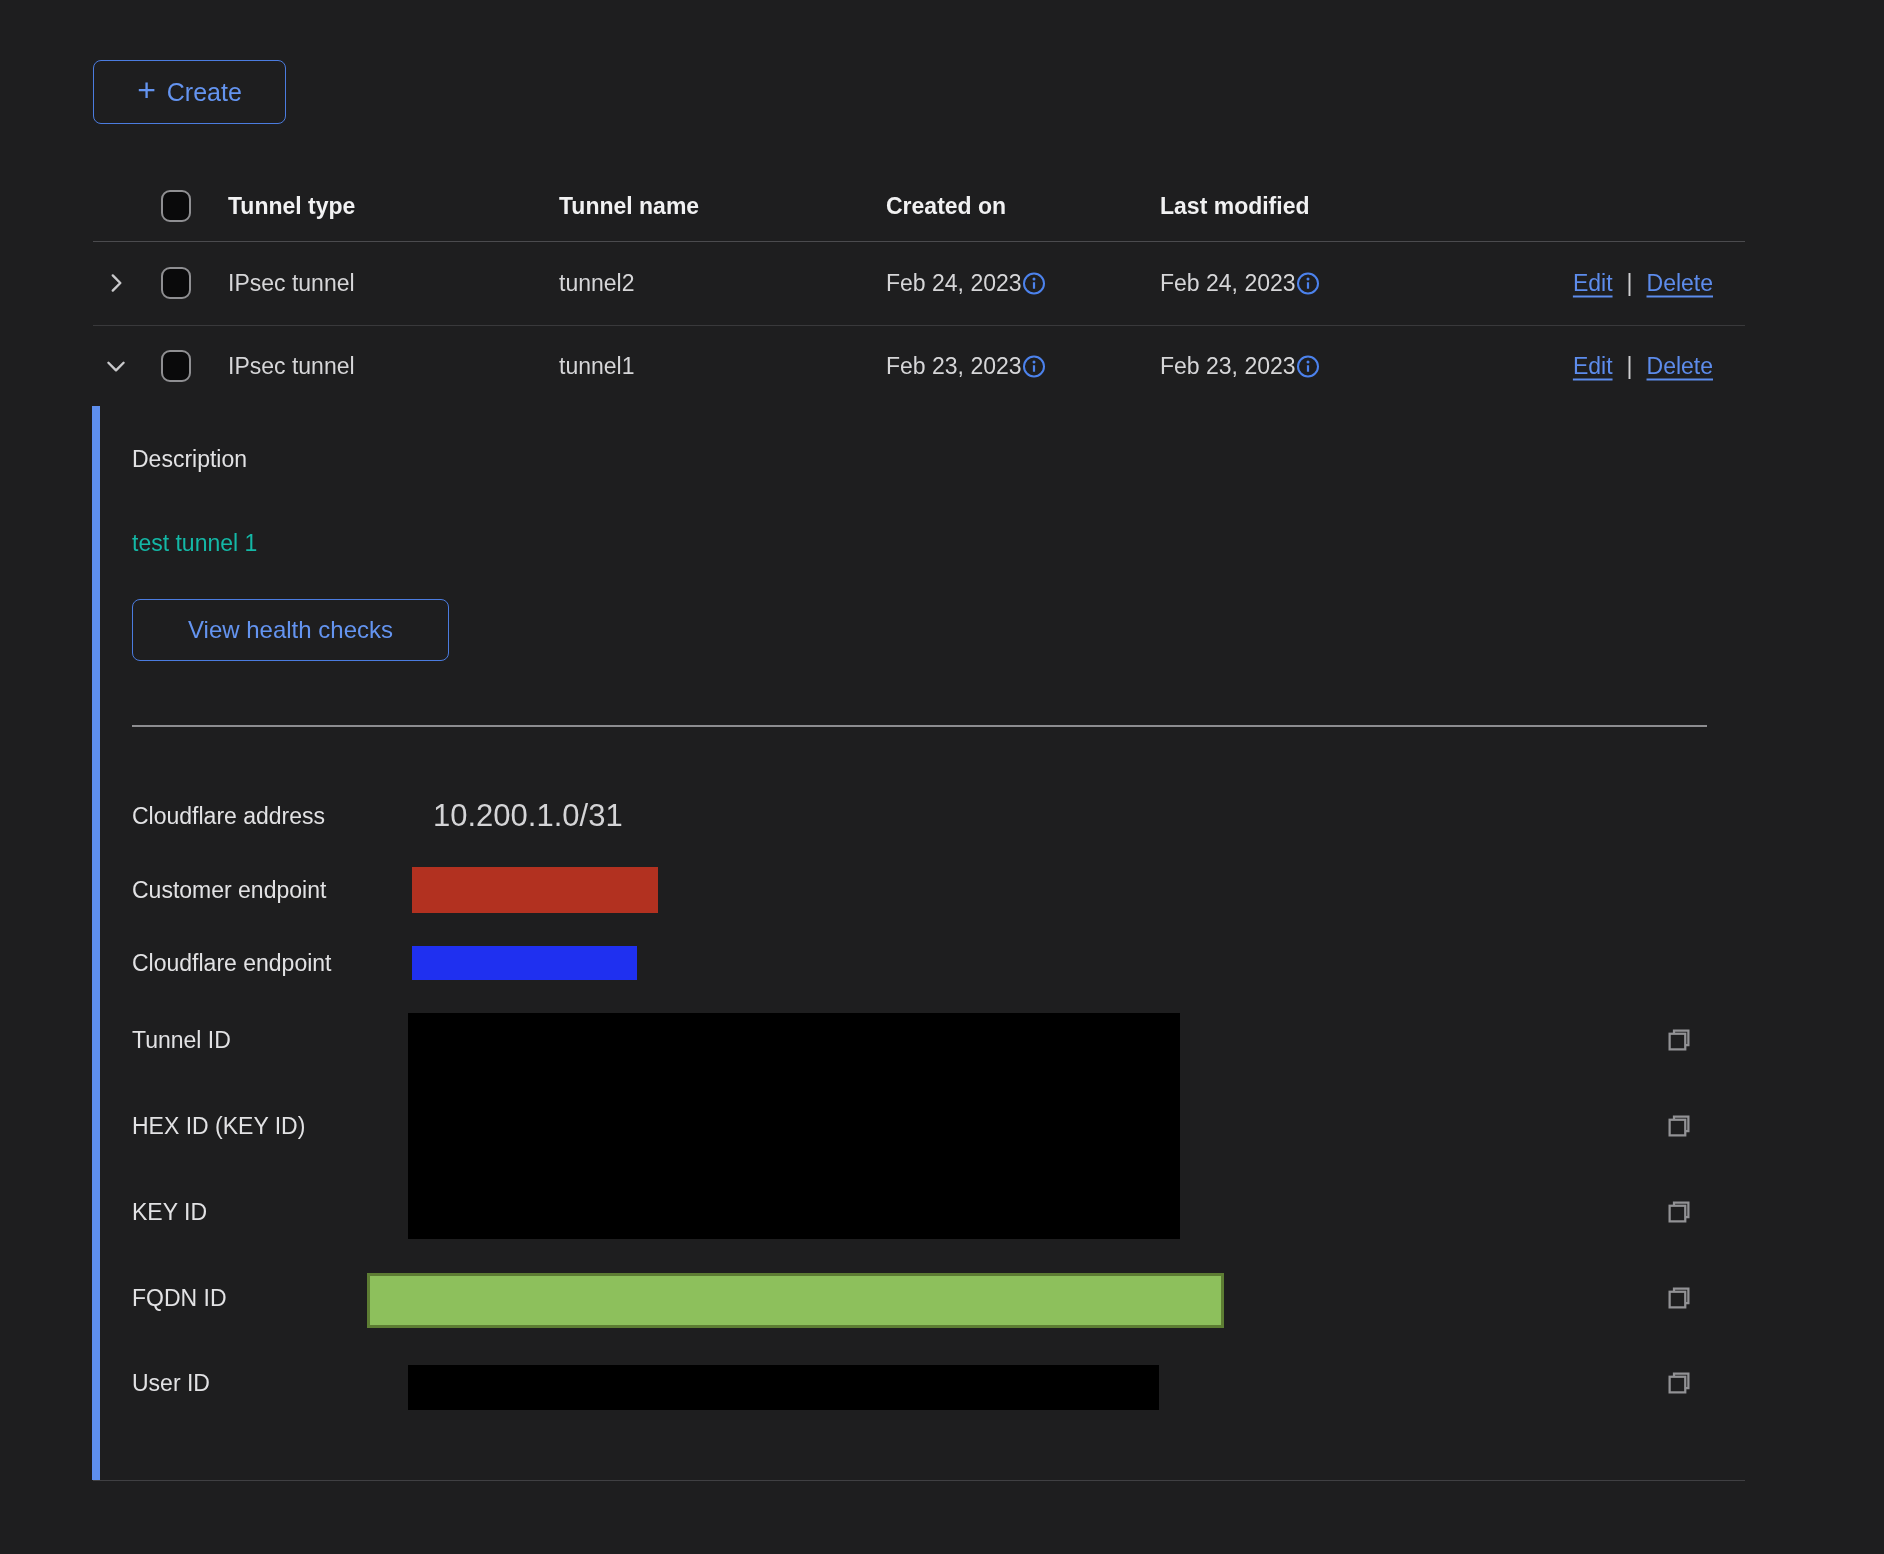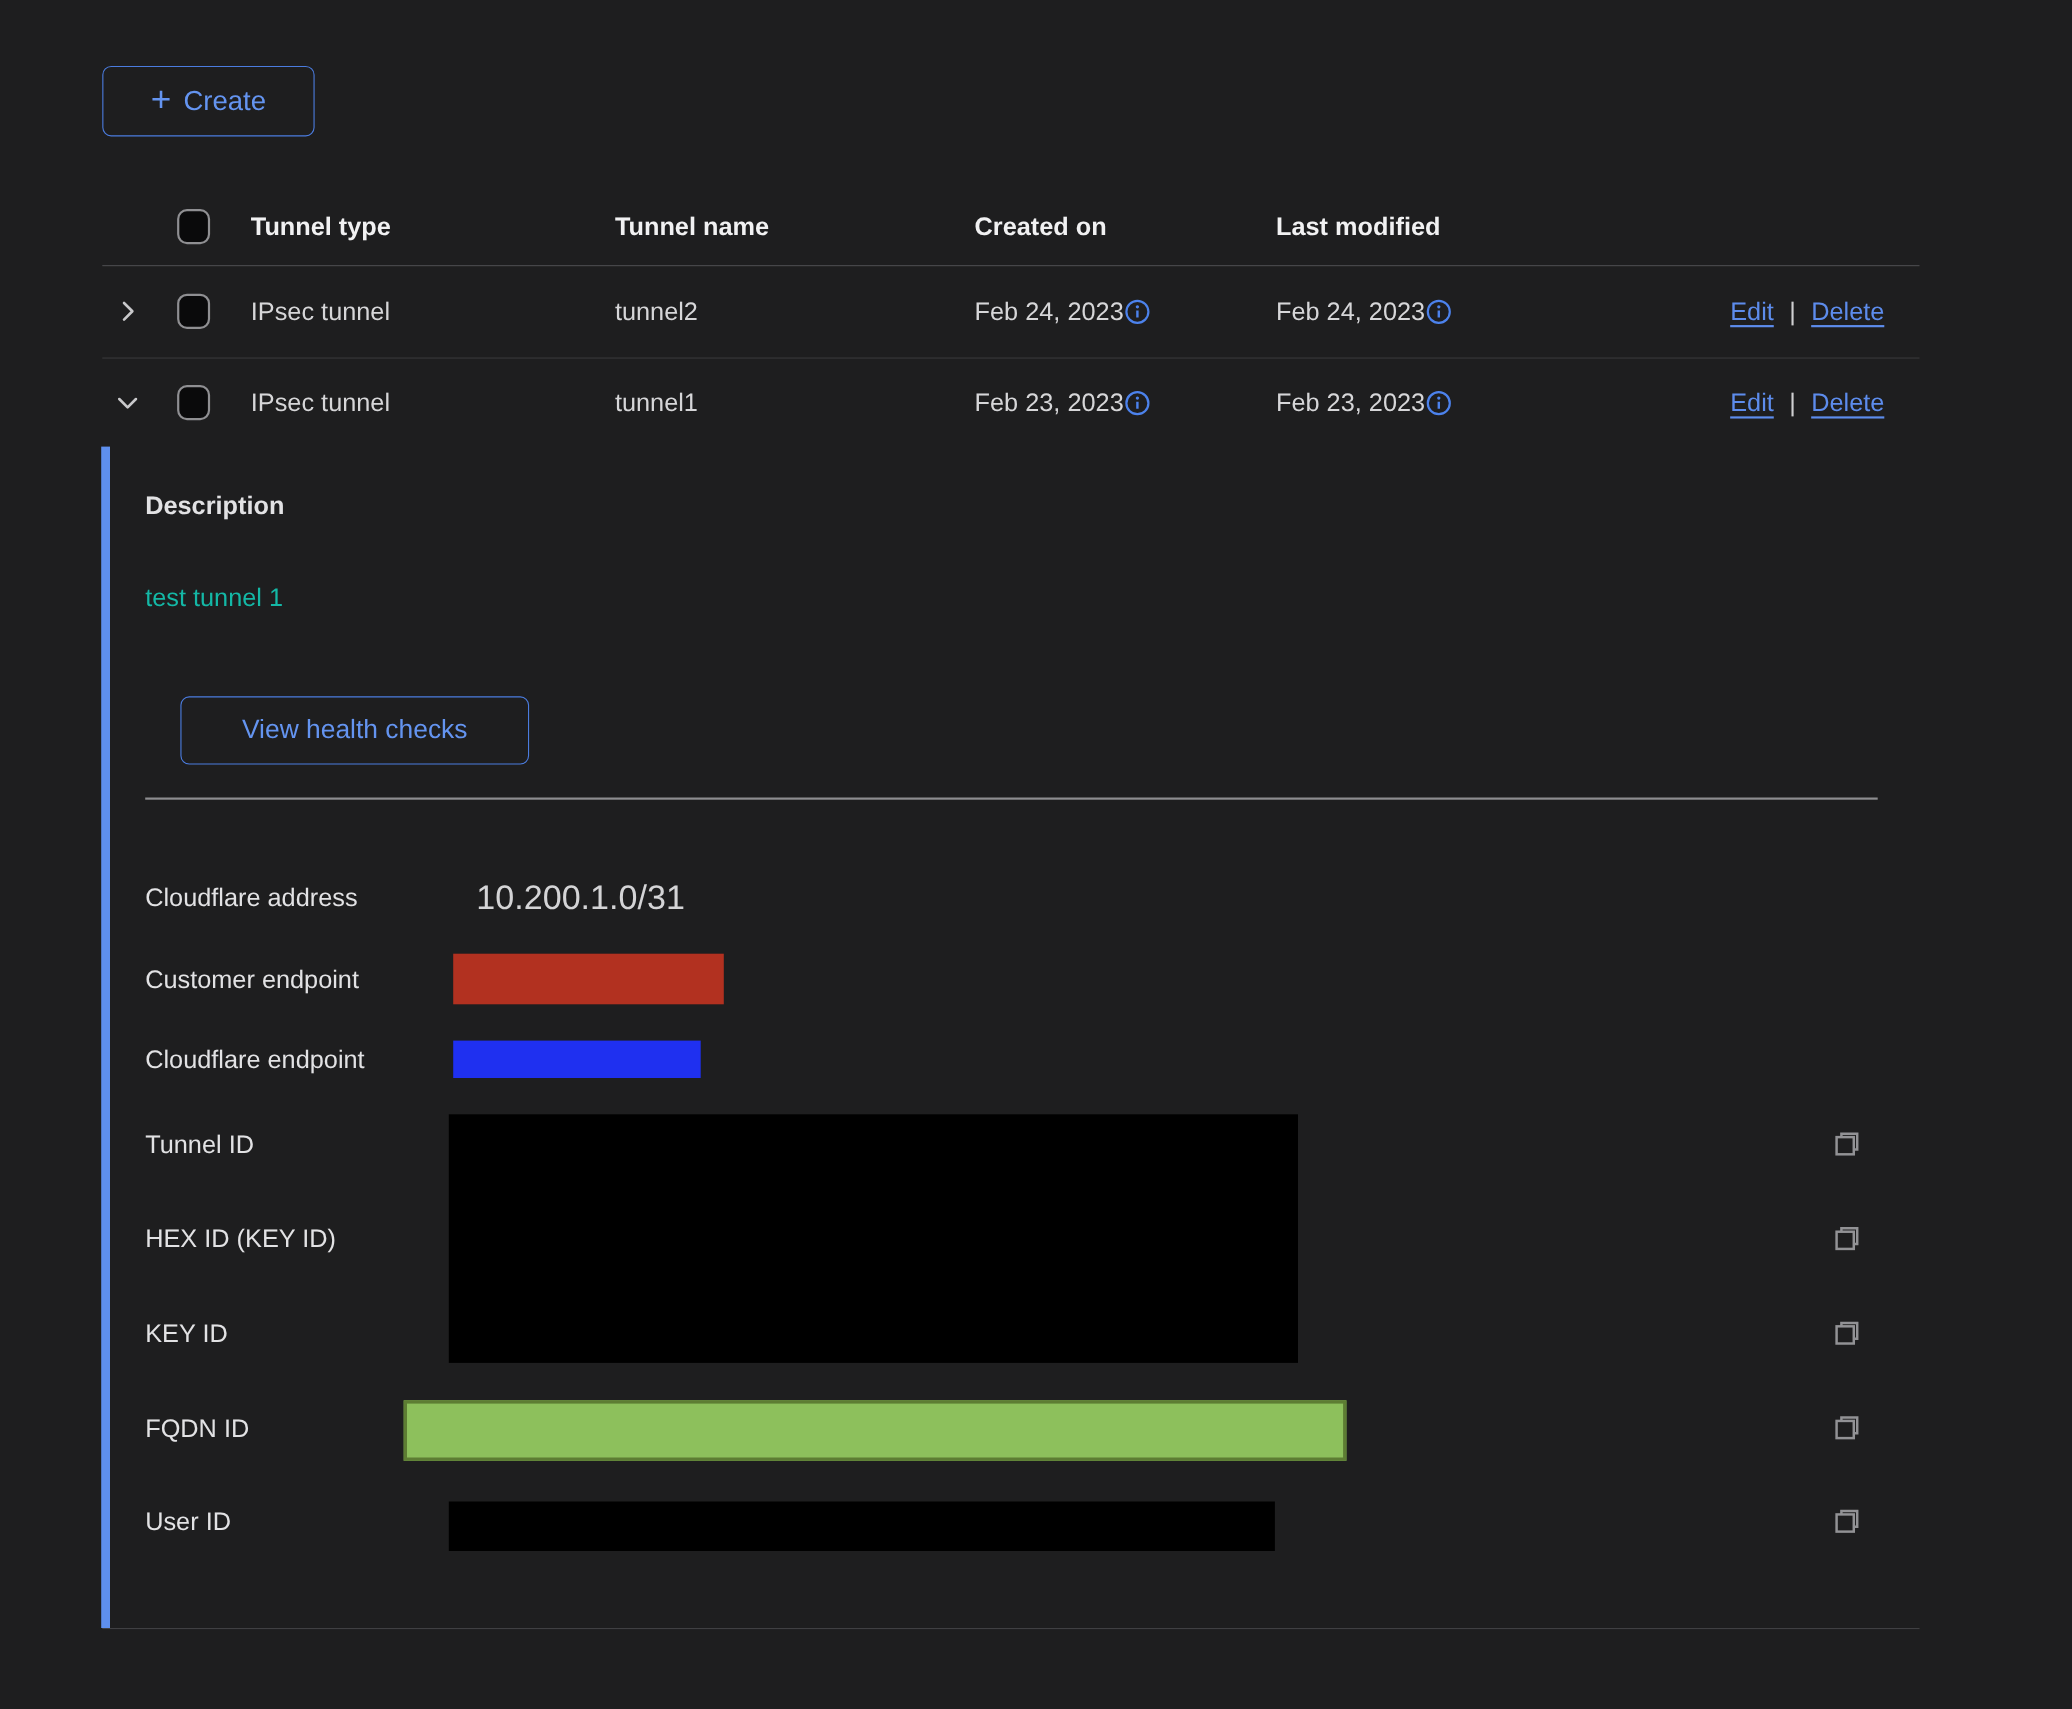--- a/index.html
+++ b/index.html
@@ -38,23 +38,23 @@
   .actions{position:absolute;right:32px;top:50%;transform:translateY(-50%);display:flex;gap:14px;
            align-items:center;font-size:23px;}
   .link{color:#5d8cec;text-decoration:underline;text-underline-offset:5px;cursor:pointer;}
   .pipe{color:#cfcfd1;}
 
   
   .panel-bar{position:absolute;left:92px;top:406px;width:8px;height:1074px;background:#5e8fee;}
   .p-text{position:absolute;left:132px;color:#e2e2e4;font-size:23px;line-height:28px;white-space:nowrap;}
   .p-muted{color:#14b8a6;}
   .p-value{position:absolute;left:433px;color:#d4d4d6;font-size:31px;line-height:28px;}
-  .health-btn{position:absolute;left:132px;top:633px;width:317px;height:62px;box-sizing:border-box;
+  .health-btn{position:absolute;left:132px;top:599px;width:317px;height:62px;box-sizing:border-box;
     background:transparent;border:1.5px solid #4b7cdf;border-radius:8px;color:#6494f0;font-size:24px;
-    display:flex;align-items:center;justify-content:center;cursor:pointer;font-family:inherit;margin-left:32px;}
+    display:flex;align-items:center;justify-content:center;cursor:pointer;font-family:inherit;}
   .panel-divider{position:absolute;left:132px;top:725px;width:1575px;height:2px;background:#8d8d90;}
 
   
   .red-box{position:absolute;left:412px;top:867px;width:246px;height:46px;background:#b23120;}
   .blue-box{position:absolute;left:412px;top:946px;width:225px;height:34px;background:#1f30f0;}
   .black-box-a{position:absolute;left:408px;top:1013px;width:772px;height:226px;background:#000;}
   .green-box{position:absolute;left:367px;top:1273px;width:857px;height:55px;box-sizing:border-box;
              background:#8dc05c;border:3px solid #5d7d33;}
   .black-box-b{position:absolute;left:408px;top:1365px;width:751px;height:45px;background:#000;}
 
@@ -135,21 +135,21 @@
     </div>
     <div class="actions">
       <a class="link">Edit</a>
       <span class="pipe">|</span>
       <a class="link">Delete</a>
     </div>
   </div>
 
   <div class="panel-bar"></div>
 
-  <div class="p-text" style="top:445px;font-weight:bold;">Description</div>
+  <div class="p-text" style="top:445px;">Description</div>
   <div class="p-text p-muted" style="top:529px;">test tunnel 1</div>
 
   <button class="health-btn">
     <span>View health checks</span>
   </button>
 
   <div class="panel-divider"></div>
 
   <div class="p-text" style="top:802px;">Cloudflare address</div>
   <div class="p-value" style="top:802px;">10.200.1.0/31</div>

